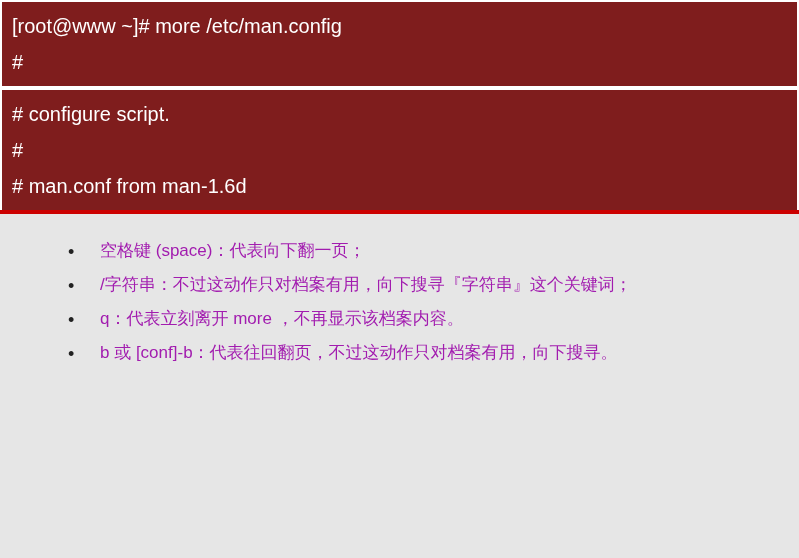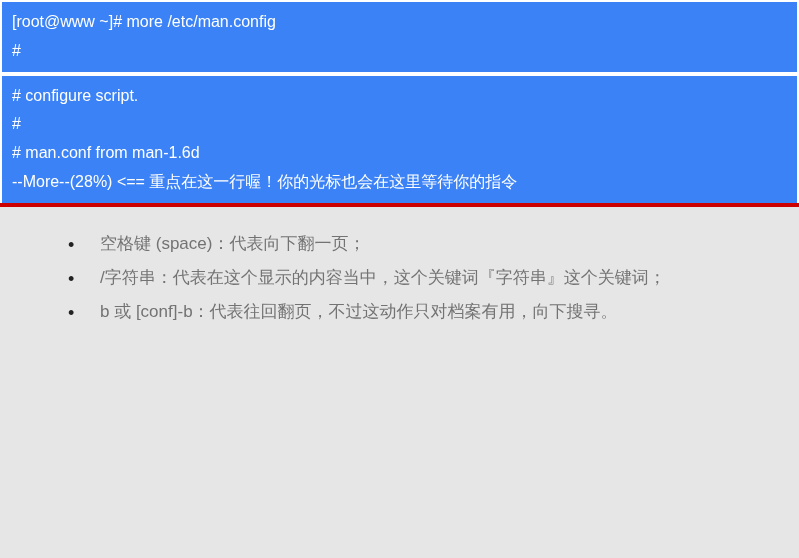--- a/index.html
+++ b/index.html
@@ -2,44 +2,44 @@
 <html><head>
 <meta charset="utf-8">
 <style>
   * { margin: 0; padding: 0; box-sizing: border-box; }
   body {
     width: 799px;
     font-family: "Microsoft YaHei", "Segoe UI", Arial, sans-serif;
     background: #e6e6e6;
   }
   .terminal-block {
-    background: #3b82f6;
+    background: #7f1d1d;
     border: 2px solid #fff;
     color: #fff;
-    font-size: 16px;
+    font-size: 20px;
     line-height: 1.8;
     padding: 6px 10px;
   }
   .terminal-block.top {
     border-top: 2px solid #fff;
     border-bottom: 2px solid #fff;
   }
   .terminal-block.bottom {
     border-bottom: none;
   }
   .red-bar {
     height: 4px;
     background: #c00;
     width: 100%;
   }
   .description {
     background: #e6e6e6;
     padding: 20px 46px 20px 60px;
     font-size: 17px;
-    color: #737373;
+    color: #a21caf;
     line-height: 2.0;
   }
   .description ul {
     list-style: none;
   }
   .description li {
     position: relative;
     padding-left: 40px;
   }
   .description li::before {
@@ -68,32 +68,34 @@
 
 <div class="terminal-block top">
   <div class="mono">[root@www ~]# more /etc/man.config</div>
   <div class="mono">#</div>
 </div>
 
 <div class="terminal-block bottom">
   <div class="mono"># configure script.</div>
   <div class="mono">#</div>
   <div class="mono"># man.conf from man-1.6d</div>
-  <div class="mono">--More--(28%)  &lt;== 重点在这一行喔！你的光标也会在这里等待你的指令</div>
 </div>
 
 <div class="red-bar"></div>
 
 <div class="description">
   <ul>
     <li>
       <span class="key-col">空格键 (space)</span><span>：代表向下翻一页；</span>
     </li>
     <li>
-      <span class="key-col">/字符串          </span><span>：代表在这个显示的内容当中，这个关键词『字符串』这个关键词；</span>
+      <span class="key-col">/字符串          </span><span>：不过这动作只对档案有用，向下搜寻『字符串』这个关键词；</span>
+    </li>
+    <li>
+      <span class="key-col">q                </span><span>：代表立刻离开 more ，不再显示该档案内容。</span>
     </li>
     <li>
       <span class="key-col">b 或 [conf]-b </span><span>：代表往回翻页，不过这动作只对档案有用，向下搜寻。</span>
     </li>
   </ul>
 </div>
 
 <div class="watermark">头条@Linux特训营</div>
 
 </div>

